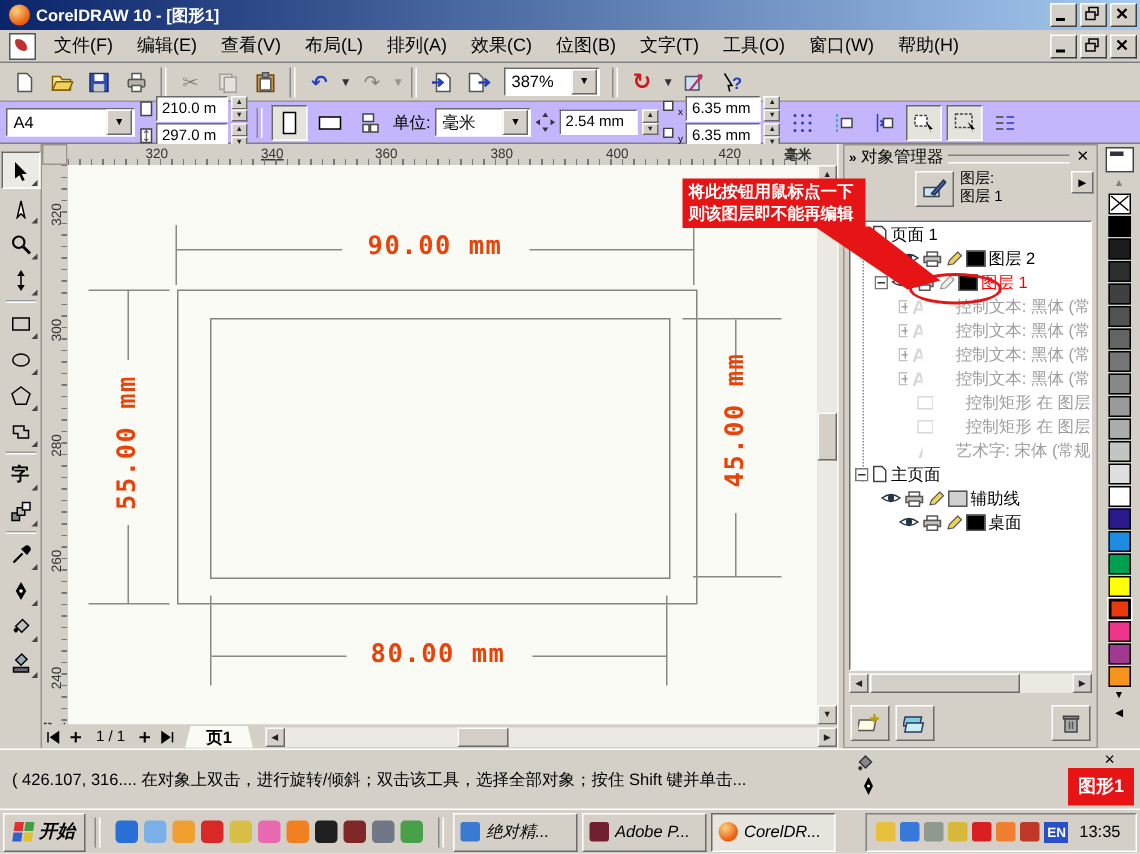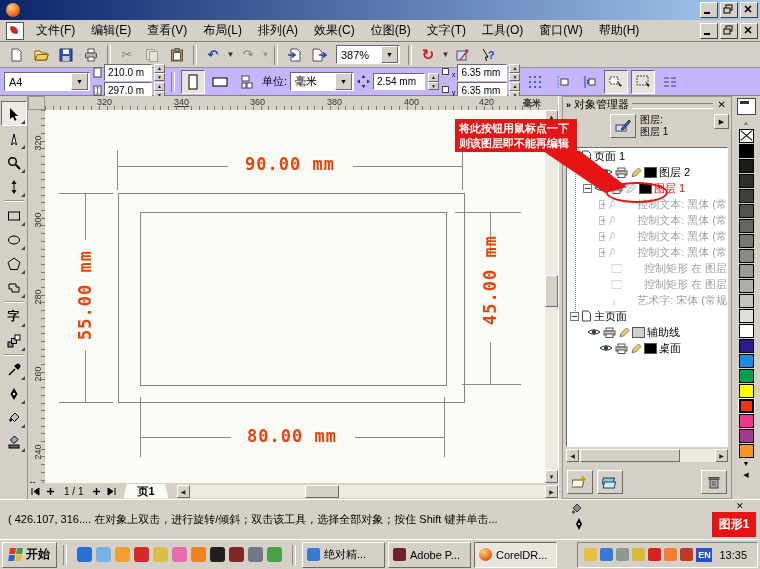--- a/index.html
+++ b/index.html
@@ -1,21 +1,21 @@
 <!DOCTYPE html>
 <html><head>
 <meta charset="utf-8">
 <style>
   html,body{margin:0;padding:0;}
   #app{position:relative;width:760px;height:569px;background:#d4d0c8;
        font-family:"Liberation Sans","DejaVu Sans",sans-serif;font-size:11px;color:#000;
        overflow:hidden;user-select:none;}
   .abs{position:absolute;}
   
-  .raised{background:#d4d0c8;border:1px solid;border-color:#fff #6a6a6a #6a6a6a #fff;}
+  .raised{background:#d4d0c8;border:1px solid;border-color:#fff #6a6a6a #6a6a6a #fff;font-style:italic;}
   .pressed{border-color:#6a6a6a #fff #fff #6a6a6a !important;background:#e6e3dc;}
   
   .titlebar{left:0;top:0;width:760px;height:20px;background:linear-gradient(90deg,#0a246a,#a6caf0);
             display:flex;align-items:center;padding:0 2px;box-sizing:border-box;color:#fff;font-weight:bold;}
   .app-icon{width:14px;height:14px;border-radius:50%;background:radial-gradient(circle at 35% 30%,#ffd27a,#e85a10 70%);margin:0 4px;flex:none;}
   .winbtns{display:flex;gap:2px;margin-left:auto;}
   .wbtn{width:16px;height:14px;position:relative;background:#d4d0c8;border:1px solid;border-color:#fff #404040 #404040 #fff;}
   .wbtn svg{position:absolute;left:2px;top:1px;}
   
   .menubar{left:0;top:20px;width:760px;height:22px;background:#d4d0c8;border-bottom:1px solid #808080;
@@ -137,20 +137,21 @@
   .clock{font-size:11px;padding:0 4px;}
   svg{display:block;}
 </style>
 </head>
 <body>
 
 <div id="app">
 
   <div class="abs titlebar">
     <div class="app-icon"></div>
+    <span>CorelDRAW 10 - [图形1]</span>
     <div class="winbtns">
       <div class="wbtn">
           <svg width="11" height="11">
             <rect x="1" y="8" width="6" height="2" fill="#000"></rect>
           </svg>
         </div>
       <div class="wbtn">
           <svg width="11" height="11">
             <rect x="3" y="1" width="6" height="5" fill="none" stroke="#000"></rect>
             <rect x="1" y="4" width="6" height="5" fill="#d4d0c8" stroke="#000"></rect>

